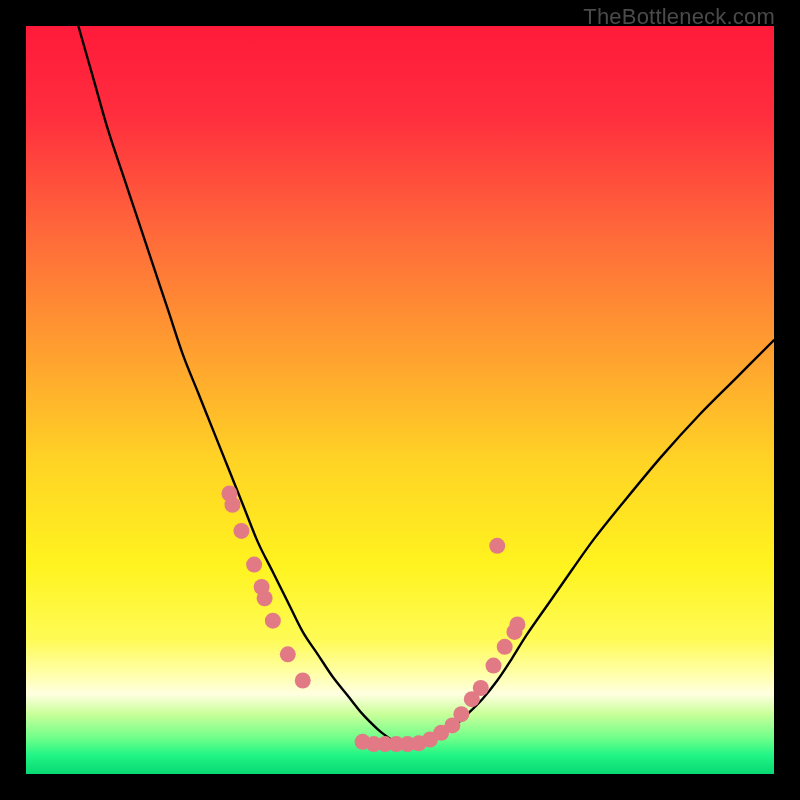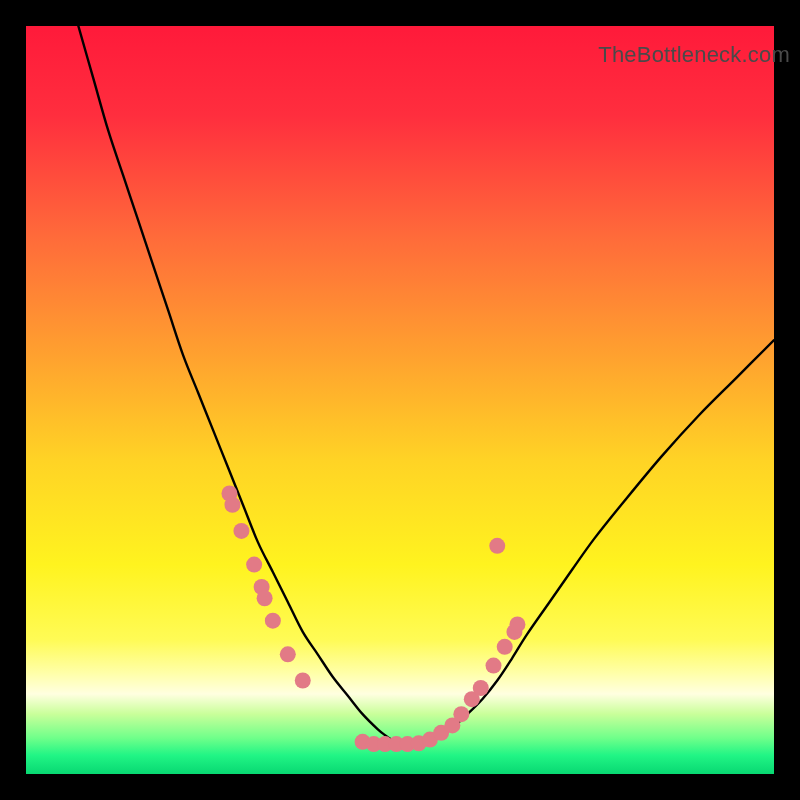--- a/index.html
+++ b/index.html
@@ -22,27 +22,26 @@
   .gradient {
     position: absolute;
     left: 0;
     top: 0;
     width: 100%;
     height: 100%;
   }
   .watermark {
     position: absolute;
     top: 4px;
-    right: 10px;
+    right: 25px;
     color: #4a4a4a;
     font-size: 22px;
     font-weight: 400;
     letter-spacing: 0.2px;
     z-index: 5;
-    margin-top: 38px;
   }
   svg.lines {
     position: absolute;
     left: 0;
     top: 0;
     width: 748px;
     height: 748px;
     z-index: 3;
   }
   svg.markers {

